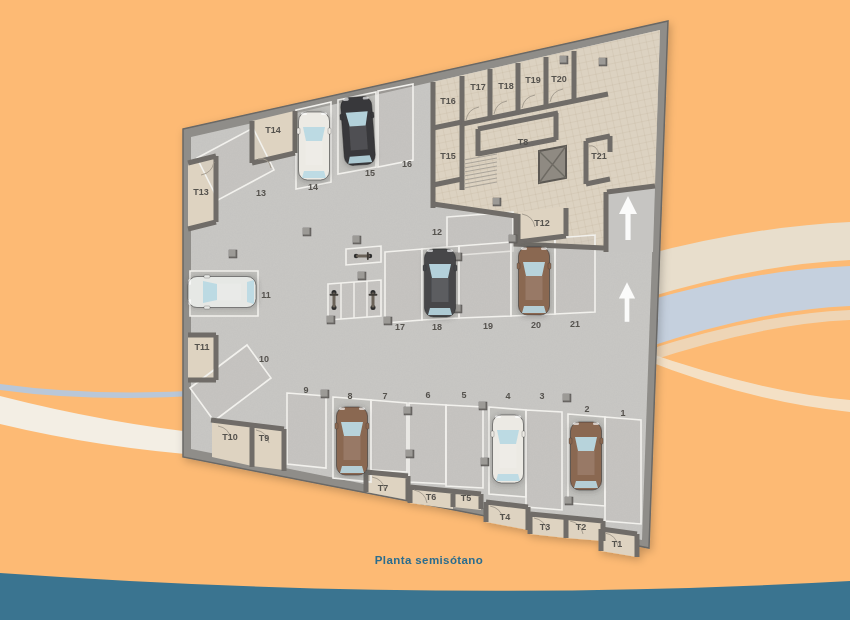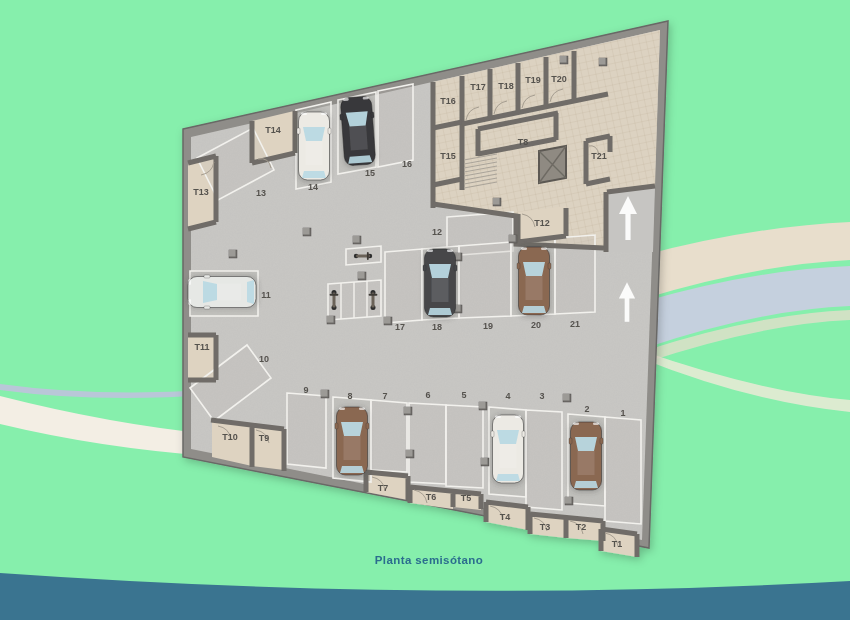--- a/index.html
+++ b/index.html
@@ -1,16 +1,16 @@
 <!DOCTYPE html>
 <html><head>
 <meta charset="utf-8">
 <style>
   html,body{margin:0;padding:0;background:#ffffff;}
-  #stage{position:relative;width:850px;height:620px;overflow:hidden;background:#86efac;
+  #stage{position:relative;width:850px;height:620px;overflow:hidden;background:#fdba74;
          font-family:"Liberation Sans",sans-serif;}
   svg{display:block;}
   .plan-label{font:bold 9px "Liberation Sans",sans-serif;fill:#55524e;text-anchor:middle;}
   .caption{font:bold 11.5px "Liberation Sans",sans-serif;fill:#2b6d8e;text-anchor:middle;letter-spacing:.4px;}
   .wall{stroke:#6f6c67;stroke-width:5;fill:none;stroke-linecap:butt;}
   .stall{fill:rgba(185,184,180,0.45);stroke:#f2f1ed;stroke-width:1.6;}
   .stall.open{fill:rgba(190,189,185,0.25);}
   .arc{stroke:#a59d90;stroke-width:1;fill:none;}
 </style>
 </head>

